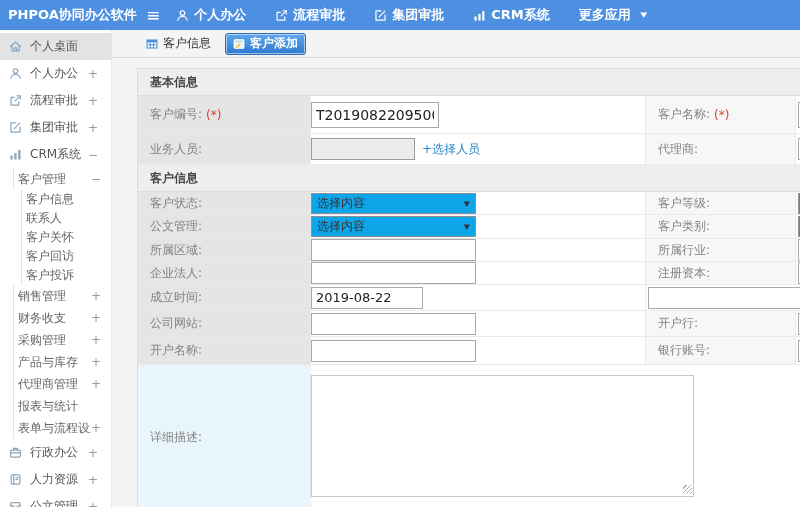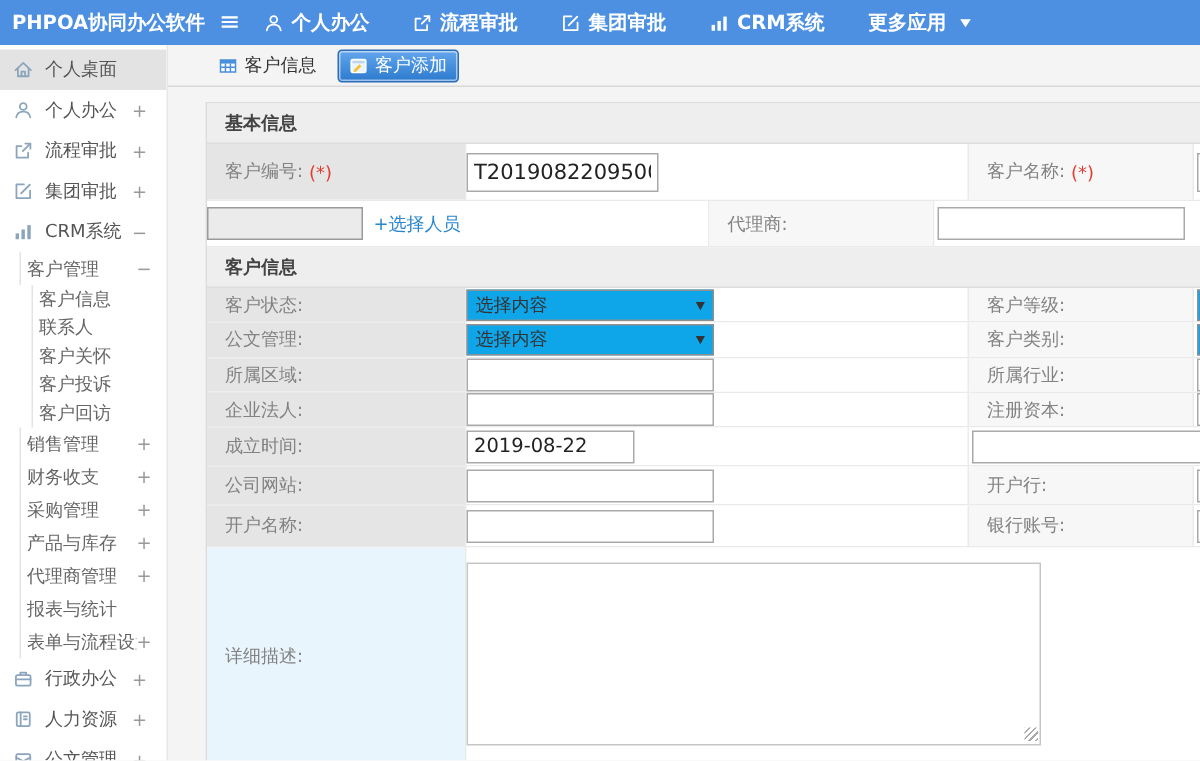--- a/index.html
+++ b/index.html
@@ -25,21 +25,21 @@
   .snav-item .icn svg{width:13px;height:13px}
   .snav-item .lbl{flex:1;overflow:hidden}
   .snav-item .exp{color:#999;font-size:12px;margin-left:4px}
   .snav-item .exp.inline{margin-left:0}
   .snav-item.lv1{height:22px;margin-left:13px;padding:0 10px 0 4px;border-left:1px solid #e3e3e3;color:#666}
   .snav-item.lv2{height:19px;margin-left:21px;padding:0 10px 0 4px;border-left:1px solid #e3e3e3;color:#666}
   
   .tabbar{height:28px;border-bottom:1px solid #d8d8d8;display:flex;align-items:center;padding-left:27px;flex:none}
   .tab{display:flex;align-items:center;gap:4px;height:22px;padding:0 7px;color:#333;cursor:pointer;white-space:nowrap}
   .tab .icn{display:flex;width:13px;height:12px}
-  .tab.active{background:linear-gradient(#62a6ec,#2d7ace);border:1px solid #2b6db6;border-radius:3px;color:#fff;font-weight:normal;box-shadow:0 0 0 1px rgba(255,255,255,.55) inset;margin-left:7px}
+  .tab.active{background:linear-gradient(#62a6ec,#2d7ace);border:1px solid #2b6db6;border-radius:3px;color:#fff;font-weight:bold;box-shadow:0 0 0 1px rgba(255,255,255,.55) inset;margin-left:7px}
   
   .workarea{flex:1;padding:10px 0 0 25px;overflow:hidden}
   .formtable{width:860px;background:#fff;border:1px solid #dcdcdc;border-bottom:none}
   .sec-hd{height:27px;background:#eeeeee;border-bottom:1px solid #ddd;display:flex;align-items:center;padding-left:12px;font-weight:bold;color:#444}
   .frow{display:flex;border-bottom:1px solid #eaeaea}
   .cell{display:flex;align-items:center}
   .lcell{width:173px;padding-left:12px;background:#e5e5e5;border-right:1px solid #eaeaea;color:#828282;flex:none}
   .lcell.hov{background:#e9f5fc}
   .icell{width:335px;border-right:1px solid #eaeaea;flex:none;background:#fff}
   .lcell2{width:150px;padding-left:12px;background:#f7f7f7;border-right:1px solid #eaeaea;color:#828282;flex:none}
@@ -170,24 +170,24 @@
       <div class="snav-item lv2">
         <span class="lbl">客户信息</span>
       </div>
       <div class="snav-item lv2">
         <span class="lbl">联系人</span>
       </div>
       <div class="snav-item lv2">
         <span class="lbl">客户关怀</span>
       </div>
       <div class="snav-item lv2">
+        <span class="lbl">客户回访</span>
+      </div>
+      <div class="snav-item lv2">
         <span class="lbl">客户投诉</span>
-      </div>
-      <div class="snav-item lv2">
-        <span class="lbl">客户回访</span>
       </div>
       <div class="snav-item lv1">
         <span class="lbl">销售管理</span>
         <span class="exp">+</span>
       </div>
       <div class="snav-item lv1">
         <span class="lbl">财务收支</span>
         <span class="exp">+</span>
       </div>
       <div class="snav-item lv1">
@@ -276,20 +276,23 @@
             </div>
             <div class="cell lcell2">
               <span>客户名称:</span>
               <span class="req">(*)</span>
             </div>
             <div class="cell icell2">
               <input class="tin" type="text" style="width: 165px; margin-left: 2px;">
             </div>
           </div>
           <div class="frow" style="height: 31px;">
+            <div class="cell lcell">
+              <span>业务人员:</span>
+            </div>
             <div class="cell icell">
               <input class="tin dis" type="text" readonly="" style="width: 104px;">
               <a class="plink">+选择人员</a>
             </div>
             <div class="cell lcell2">
               <span>代理商:</span>
             </div>
             <div class="cell icell2">
               <input class="tin" type="text" style="width: 165px; margin-left: 2px;">
             </div>

